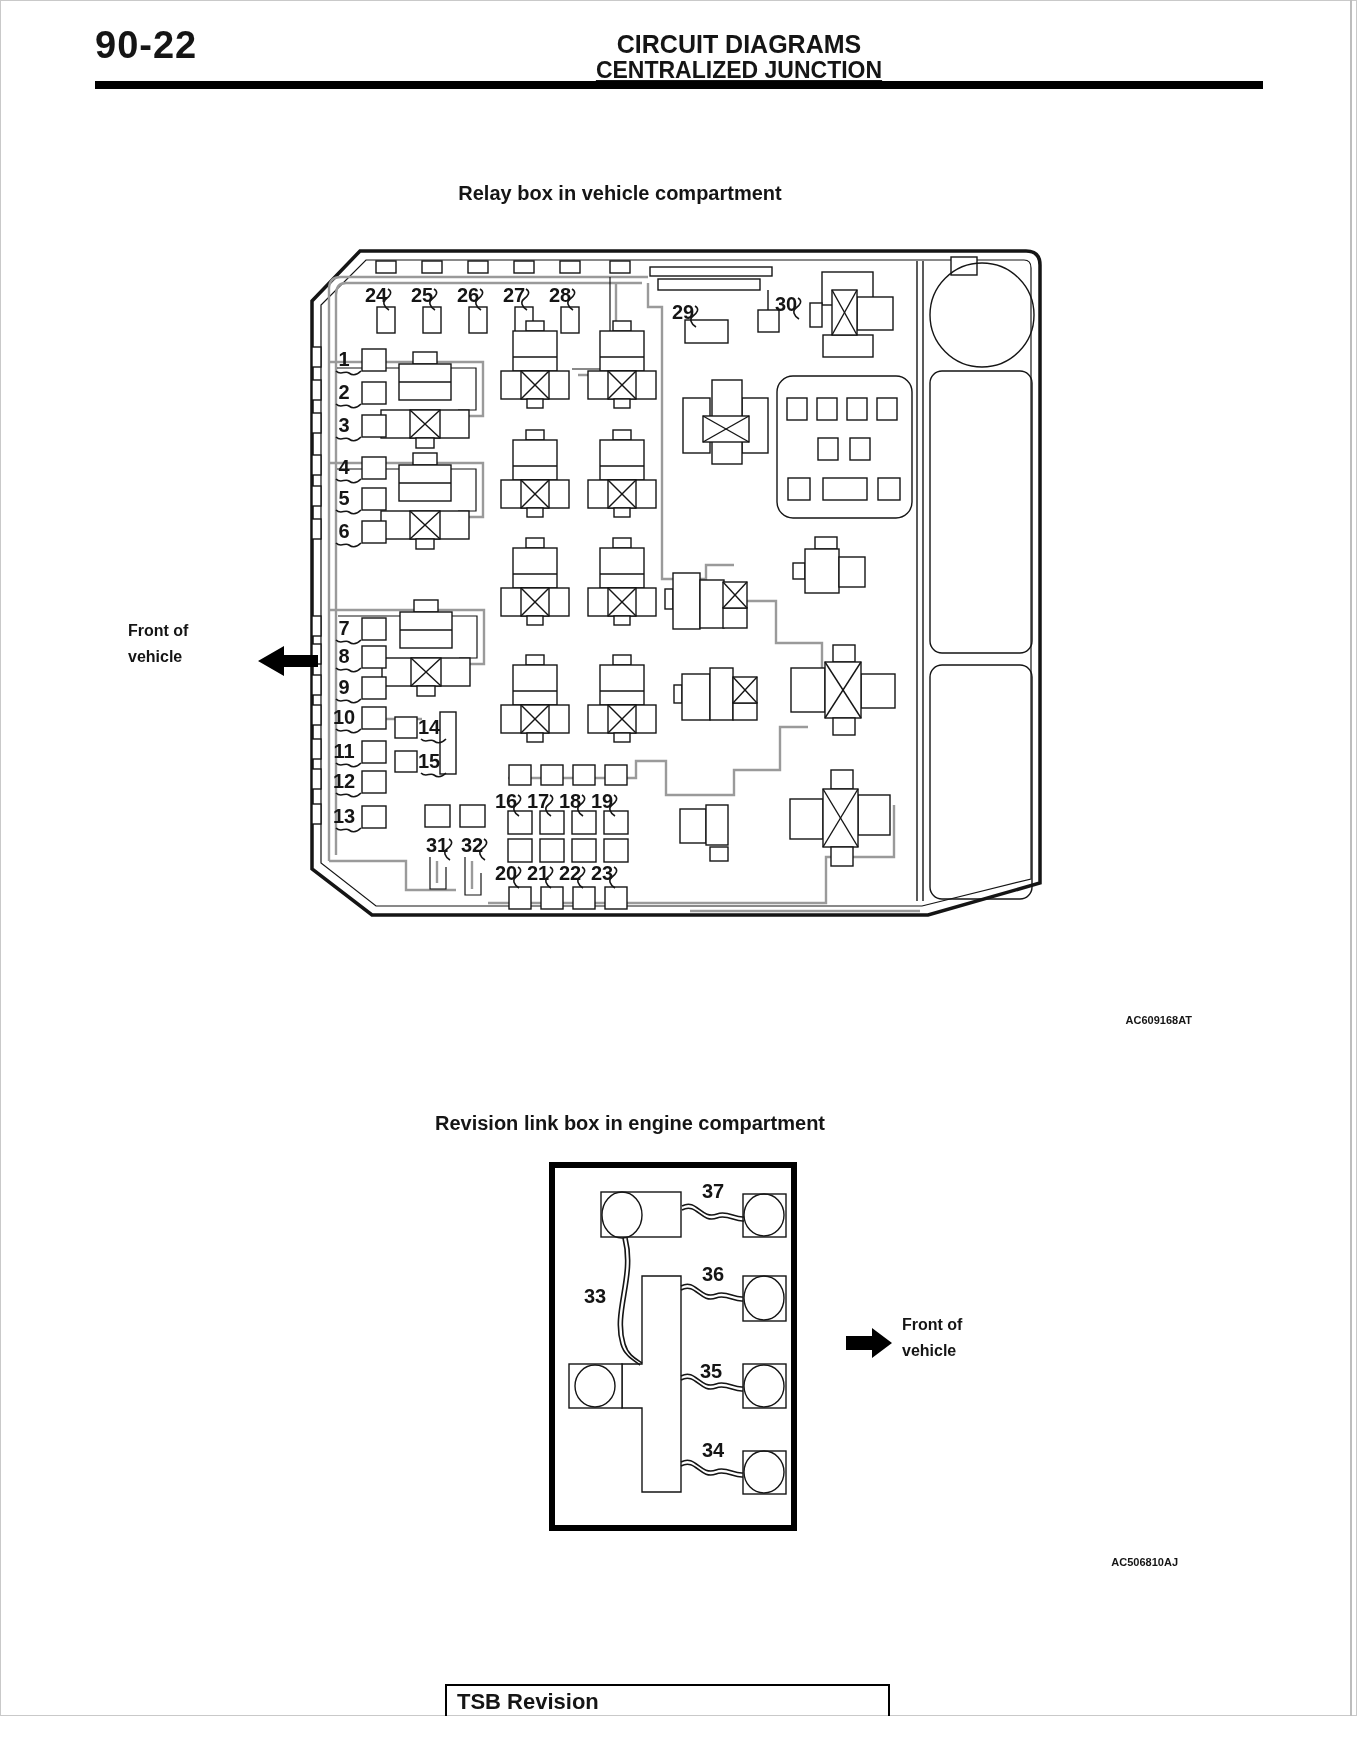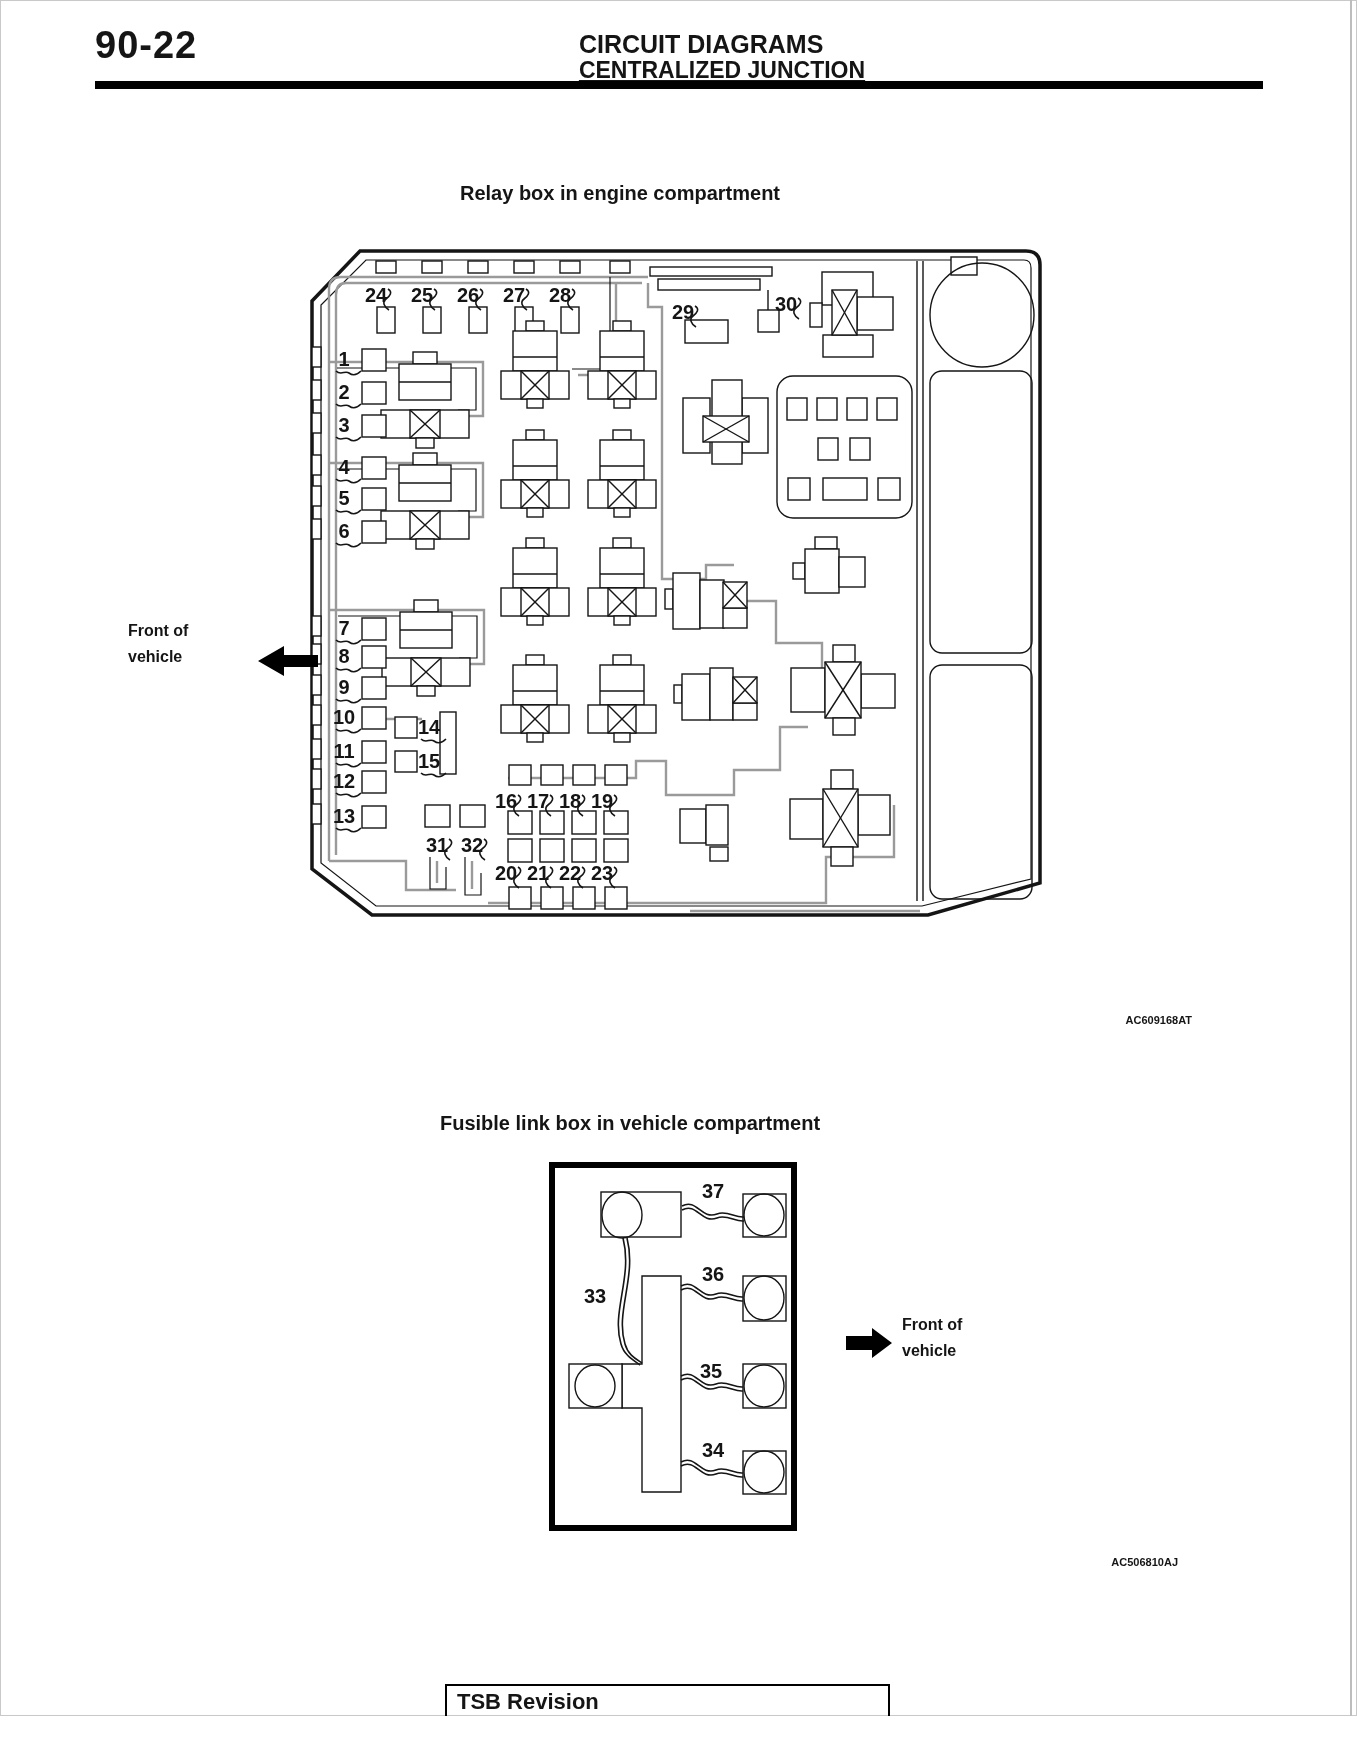--- a/index.html
+++ b/index.html
@@ -3,21 +3,21 @@
 <meta charset="utf-8">
 <style>
   html,body{margin:0;padding:0;background:#ffffff;}
   #page{
     position:relative; width:1357px; height:1716px; background:#fff;
     font-family:"Liberation Sans", sans-serif; color:#151515; overflow:hidden;
     box-shadow: inset 0 0 0 1px #c9c9c9;
   }
   .abs{position:absolute;}
   #page-number{left:95px; top:24px; font-size:38px; font-weight:bold; letter-spacing:1px;}
-  #header-center{left:722px; top:31px; transform:translateX(-50%); text-align:left; white-space:nowrap;}
+  #header-center{left:739px; top:31px; transform:translateX(-50%); text-align:center; white-space:nowrap;}
   #header-center .l1{font-size:25px; font-weight:bold; line-height:27px;}
   #header-center .l2{font-size:23px; font-weight:bold; line-height:25px;text-decoration:underline;}
   #header-rule{left:95px; top:81px; width:1168px; height:8px; background:#000;}
   .diagram-title{font-size:20px; font-weight:bold; white-space:nowrap; transform:translateX(-50%);}
   #relay-title{left:620px; top:182px;}
   #fusible-title{left:630px; top:1112px;}
   .front-label{font-size:16px; font-weight:bold; line-height:26px;}
   #front-vehicle-1{left:128px; top:618px; width:120px; text-align:left;}
   #front-vehicle-2{left:902px; top:1312px; text-align:left;}
   .img-code{font-size:11px; font-weight:bold; text-align:right; width:172px;}
@@ -42,21 +42,21 @@
 
   <div class="abs" id="page-number">90-22</div>
 
   <div class="abs" id="header-center">
     <div class="l1">CIRCUIT DIAGRAMS</div>
     <div class="l2">CENTRALIZED JUNCTION</div>
   </div>
 
   <div class="abs" id="header-rule"></div>
 
-  <div class="abs diagram-title" id="relay-title">Relay box in engine compartment</div>
+  <div class="abs diagram-title" id="relay-title">Relay box in vehicle compartment</div>
 
   <svg class="abs" style="left:310px; top:249px;" width="732" height="668" viewBox="0 0 732 668">
     <defs>
       <g id="relayV">
         <rect class="cmp" x="-9" y="-64" width="18" height="10"></rect>
         <rect class="cmp" x="-22" y="-54" width="44" height="40"></rect>
         <line class="ln" x1="-22" y1="-28" x2="22" y2="-28"></line>
         <rect class="cmp" x="-34" y="-14" width="68" height="28"></rect>
         <rect class="cmp" x="-14" y="-14" width="28" height="28"></rect>
         <line class="ln" x1="-14" y1="-14" x2="14" y2="14"></line>
@@ -354,21 +354,21 @@
   <div class="abs front-label" id="front-vehicle-1">
     <div>Front of</div>
     <div>vehicle</div>
   </div>
   <svg class="abs" style="left:256px; top:644px;" width="66" height="34" viewBox="0 0 66 34">
     <polygon class="blk" points="2,17 28,2 28,11 62,11 62,23 28,23 28,32"></polygon>
   </svg>
 
   <div class="abs img-code" id="code-1">AC609168AT</div>
 
-  <div class="abs diagram-title" id="fusible-title">Fusible link box in vehicle compartment</div>
+  <div class="abs diagram-title" id="fusible-title">Revision link box in engine compartment</div>
 
   <svg class="abs" style="left:549px; top:1162px;" width="248" height="369" viewBox="0 0 248 369">
     <rect x="3" y="3" width="242" height="363" fill="none" stroke="#000" stroke-width="6"></rect>
 
     <g>
       <rect class="cmp" x="52" y="30" width="80" height="45"></rect>
       <ellipse class="ln" cx="73" cy="53" rx="20" ry="23"></ellipse>
 
       <rect class="cmp" x="194" y="32" width="43" height="43"></rect>
       <ellipse class="ln" cx="215" cy="53" rx="20" ry="21"></ellipse>

